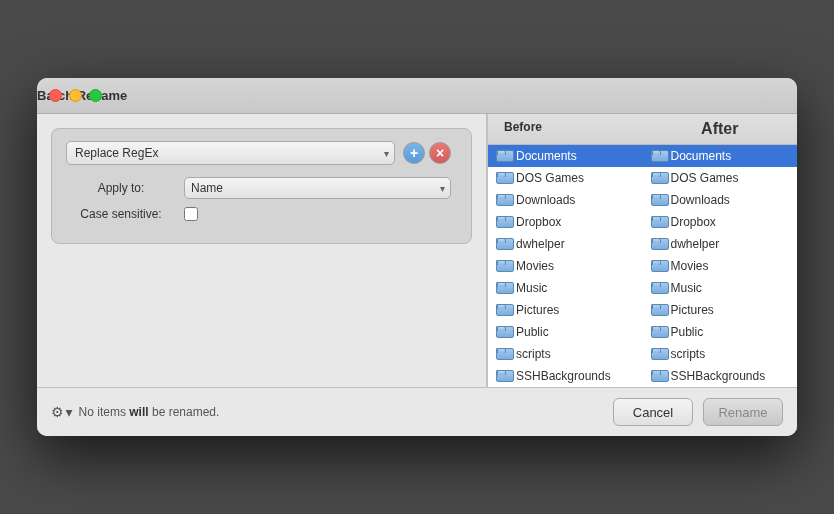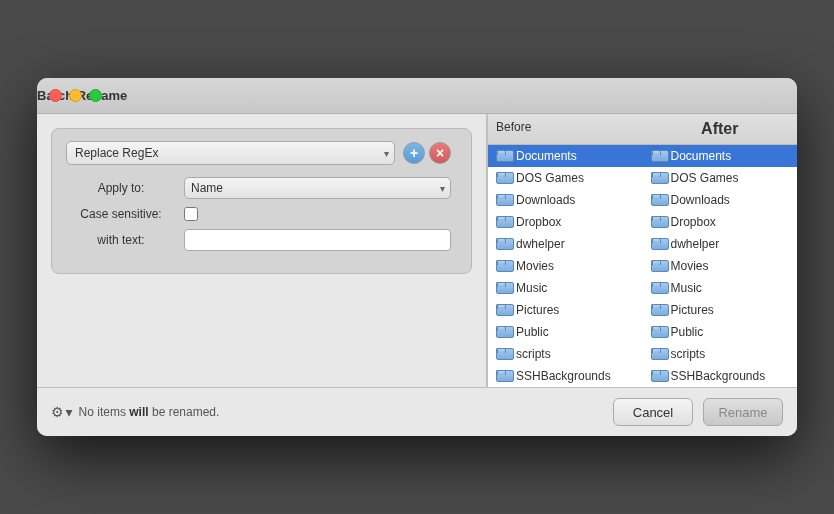--- a/index.html
+++ b/index.html
@@ -219,23 +219,23 @@
 
     .file-table-header {
       display: flex;
       background: linear-gradient(to bottom, #e0e0e0, #d4d4d4);
       border-bottom: 1px solid #bbb;
       padding: 4px 0;
     }
 
     .col-before {
       width: 50%;
-      padding: 2px 8px;
-      font-size: 12px;
-      font-weight: normal;
+      padding: 2px 16px;
+      font-size: 12px;
+      font-weight: bold;
       color: #333;
     }
 
     .col-after {
       width: 50%;
       padding: 2px 12px;
       font-size: 16px;
       font-weight: bold;
       color: #333;
       text-align: center;
@@ -419,24 +419,20 @@
             </select>
           </div>
         </div>
 
         <div class="form-row">
           <span class="form-label">Case sensitive:</span>
           <input type="checkbox" class="checkbox-input" style="">
         </div>
 
 
-        <div class="form-row">
-          <span class="form-label">with text:</span>
-          <input type="text" class="text-input" style="">
-        </div>
 
       </div>
     </div>
 
     <div class="divider"></div>
 
     <div class="right-panel">
 
       <div class="file-table-header">
         <div class="col-before">Before</div>

